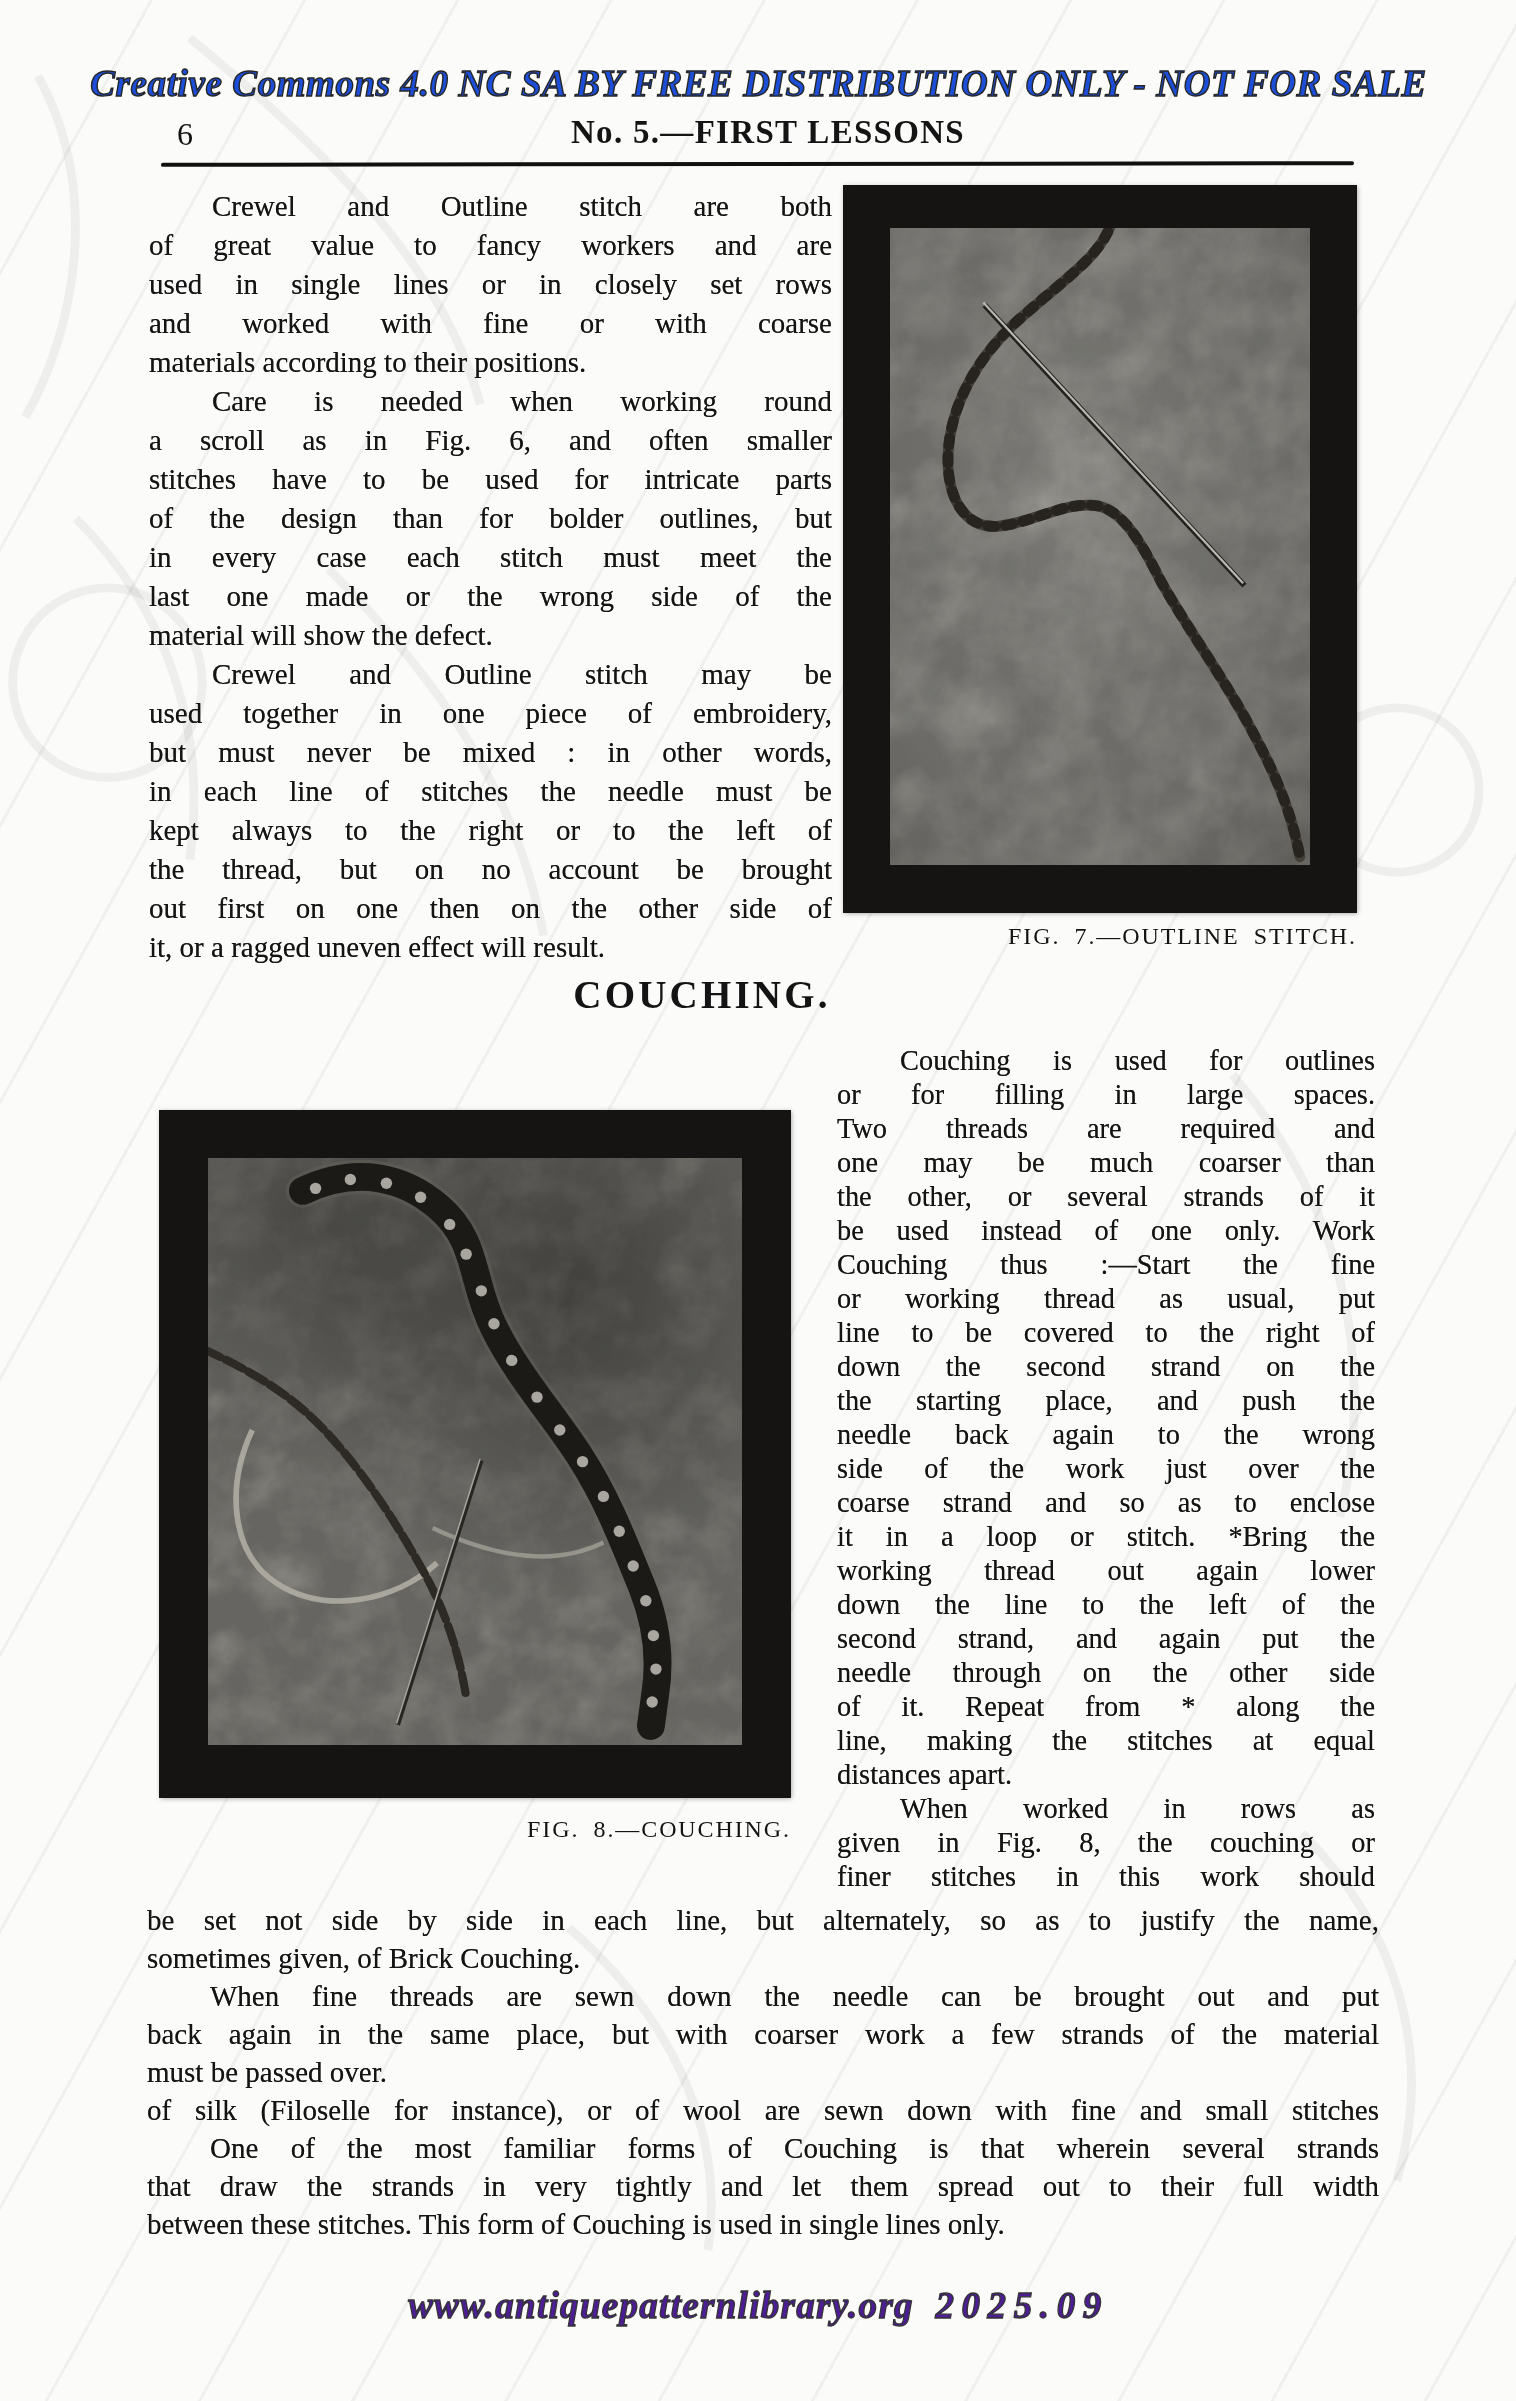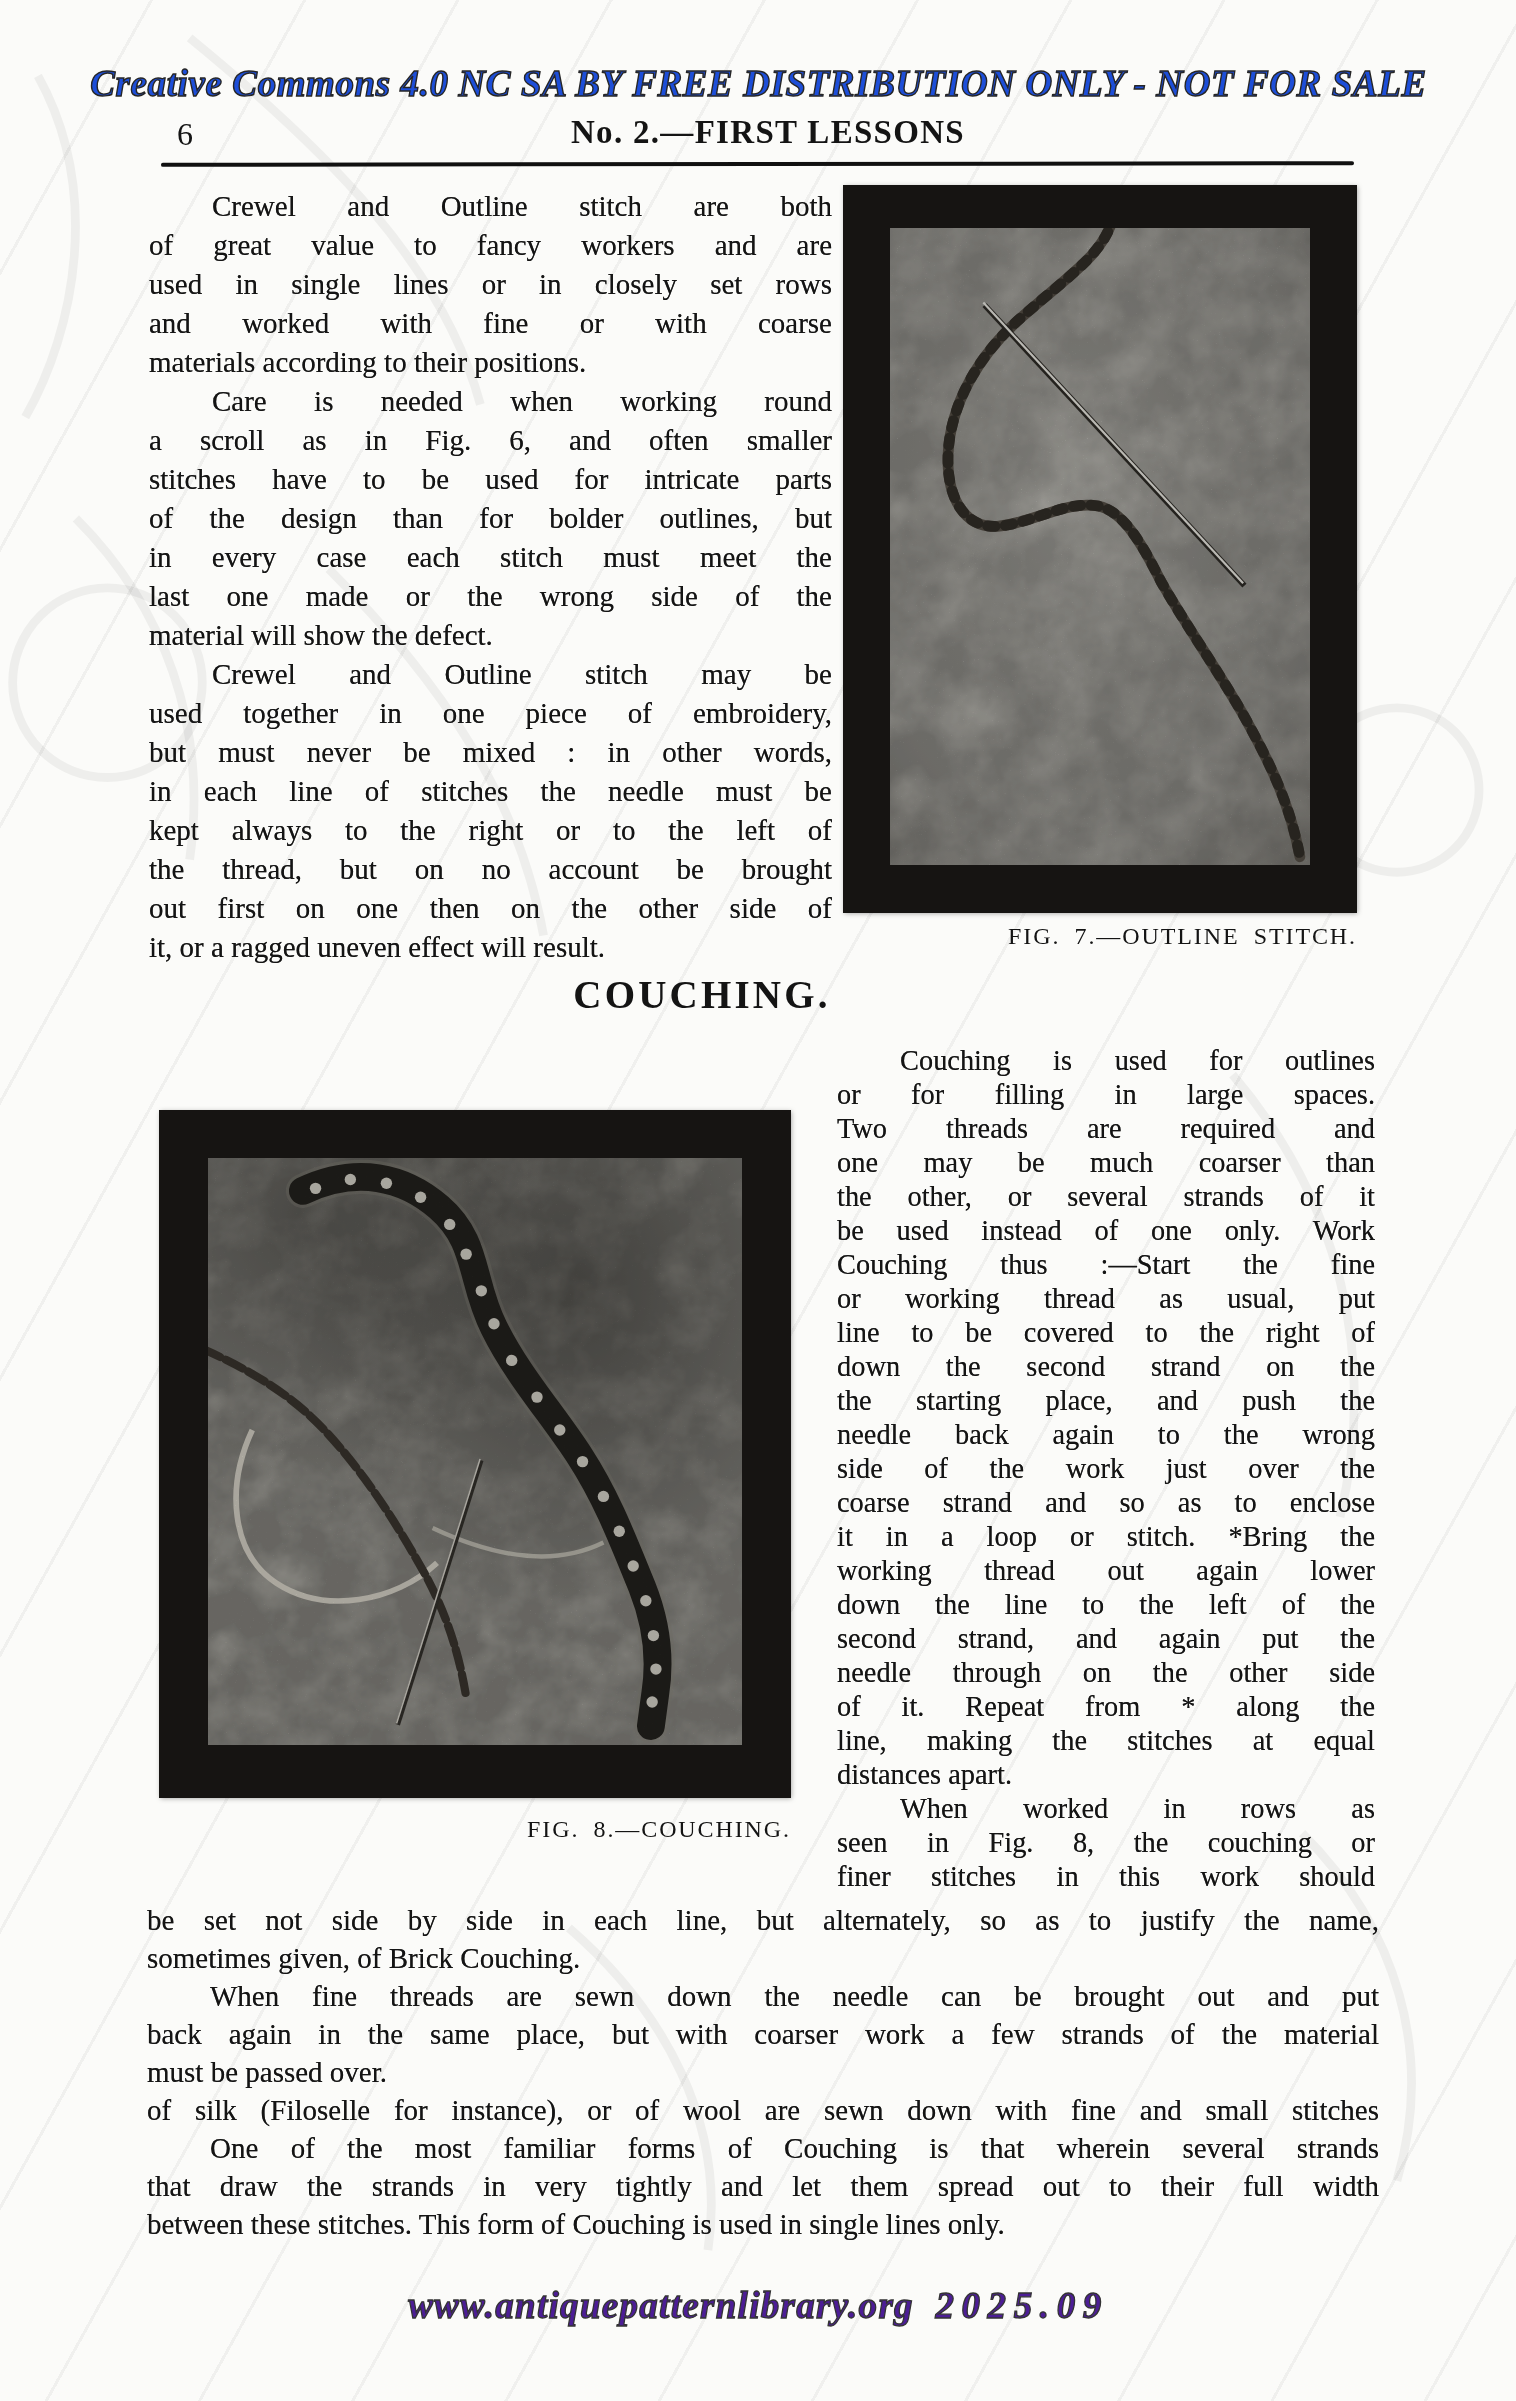--- a/index.html
+++ b/index.html
@@ -79,21 +79,21 @@
     <path d="M 1950 1700 C 2120 1900, 2180 2150, 2120 2400"></path>
     <path d="M 2060 2900 C 2210 3050, 2270 3250, 2210 3450"></path>
     <path d="M 900 3050 C 1050 3180, 1150 3360, 1120 3560"></path>
     <circle cx="170" cy="1080" r="150"></circle>
     <circle cx="2210" cy="1250" r="130"></circle>
   </g>
 </svg>
 
 <div class="layer license">Creative Commons 4.0 NC SA BY FREE DISTRIBUTION ONLY - NOT FOR SALE</div>
 <div class="layer pagenum">6</div>
-<div class="layer pagetitle">No. 2.—FIRST LESSONS</div>
+<div class="layer pagetitle">No. 5.—FIRST LESSONS</div>
 <div class="layer rule"></div>
 
 <div class="layer col col-left">
 
 <div class="line just ind">Crewel and Outline stitch are both</div>
     <div class="line just">of great value to fancy workers and are</div>
     <div class="line just">used in single lines or in closely set rows</div>
     <div class="line just">and worked with fine or with coarse</div>
     <div class="line">materials according to their positions.</div>
     <div class="line just ind">Care is needed when working round</div>
@@ -166,21 +166,21 @@
     <div class="line just">coarse strand and so as to enclose</div>
     <div class="line just">it in a loop or stitch.  *Bring the</div>
     <div class="line just">working thread out again lower</div>
     <div class="line just">down the line to the left of the</div>
     <div class="line just">second strand, and again put the</div>
     <div class="line just">needle through on the other side</div>
     <div class="line just">of it.  Repeat from * along the</div>
     <div class="line just">line, making the stitches at equal</div>
     <div class="line">distances apart.</div>
     <div class="line just ind">When worked in rows as</div>
-    <div class="line just">seen in Fig. 8, the couching or</div>
+    <div class="line just">given in Fig. 8, the couching or</div>
     <div class="line just">finer stitches in this work should</div>
   </div>
 
 <div class="layer fig fig8">
   <div class="photo">
     <svg viewBox="0 0 844 928" preserveAspectRatio="none">
       <defs>
         <filter id="g8">
             <feTurbulence type="fractalNoise" baseFrequency="0.85" numOctaves="2" stitchTiles="stitch"></feTurbulence>
           <feColorMatrix type="matrix" values="0 0 0 0 0  0 0 0 0 0  0 0 0 0 0  0.9 0.9 0.9 0 0"></feColorMatrix>

